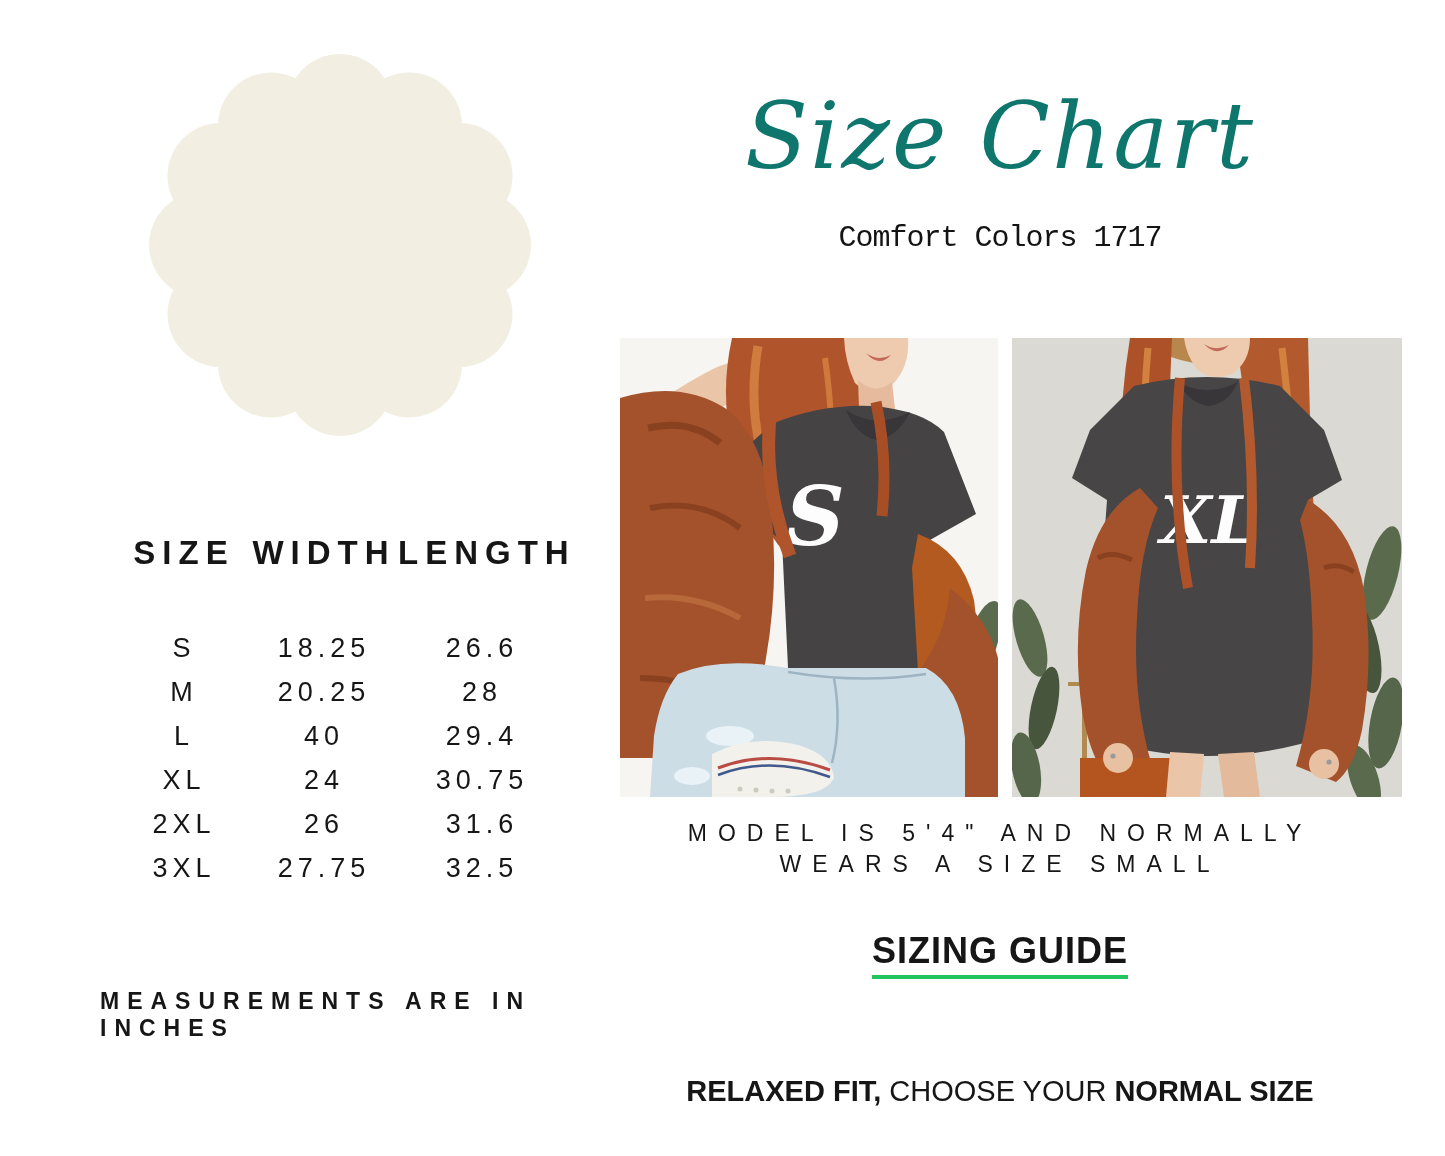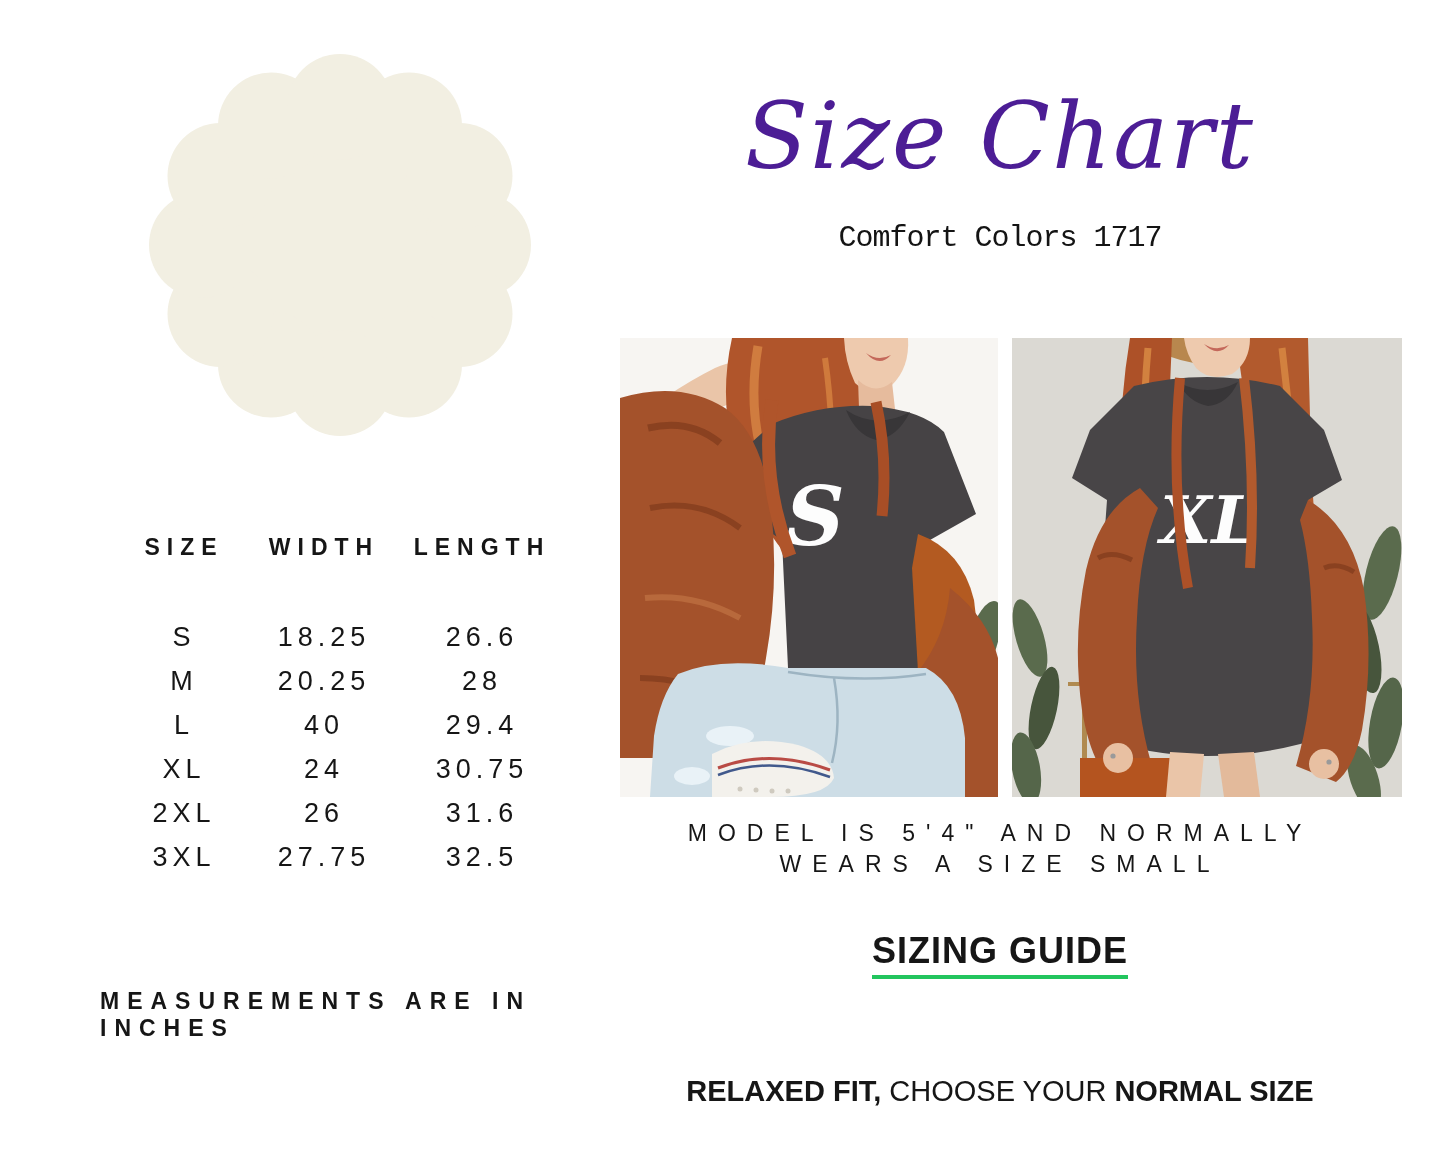--- a/index.html
+++ b/index.html
@@ -5,28 +5,28 @@
   html,body{margin:0;padding:0;background:#ffffff;}
   .canvas{position:relative;width:1445px;height:1156px;background:#ffffff;overflow:hidden;
           font-family:"Liberation Sans",sans-serif;color:#161616;}
 
   
   .scallop{position:absolute;left:140px;top:45px;width:400px;height:400px;}
 
   
   .header{position:absolute;left:690px;top:62px;width:620px;text-align:center;}
   .script-title{font-family:"DejaVu Serif",serif;font-style:italic;font-weight:normal;
-                font-size:92px;line-height:150px;letter-spacing:2px;color:#4c1d95;}
+                font-size:92px;line-height:150px;letter-spacing:2px;color:#0f766e;}
   .subtitle{font-family:Liberation Mono, monospace;font-size:30px;letter-spacing:-1px;
             line-height:44px;margin-top:4px;color:#141414;}
 
   
   .size-table{position:absolute;left:118px;top:534px;width:448px;}
   .thead,.tr{display:grid;grid-template-columns:132px 148px 168px;align-items:center;}
-  .th{font-weight:bold;font-size:23px;letter-spacing:7px;text-align:center;}
+  .th{font-weight:bold;font-size:33px;letter-spacing:7px;text-align:center;}
   .tbody{margin-top:54px;}
   .tr{height:44px;}
   .td{font-size:27px;letter-spacing:5px;text-align:center;font-weight:normal;}
   .note{position:absolute;left:100px;top:988px;width:470px;
         font-weight:bold;font-size:23px;letter-spacing:8px;}
 
   
   .photo{position:absolute;top:338px;height:459px;overflow:hidden;}
   .photo svg{display:block;width:100%;height:100%;}
   .photo-s{left:620px;width:378px;}

